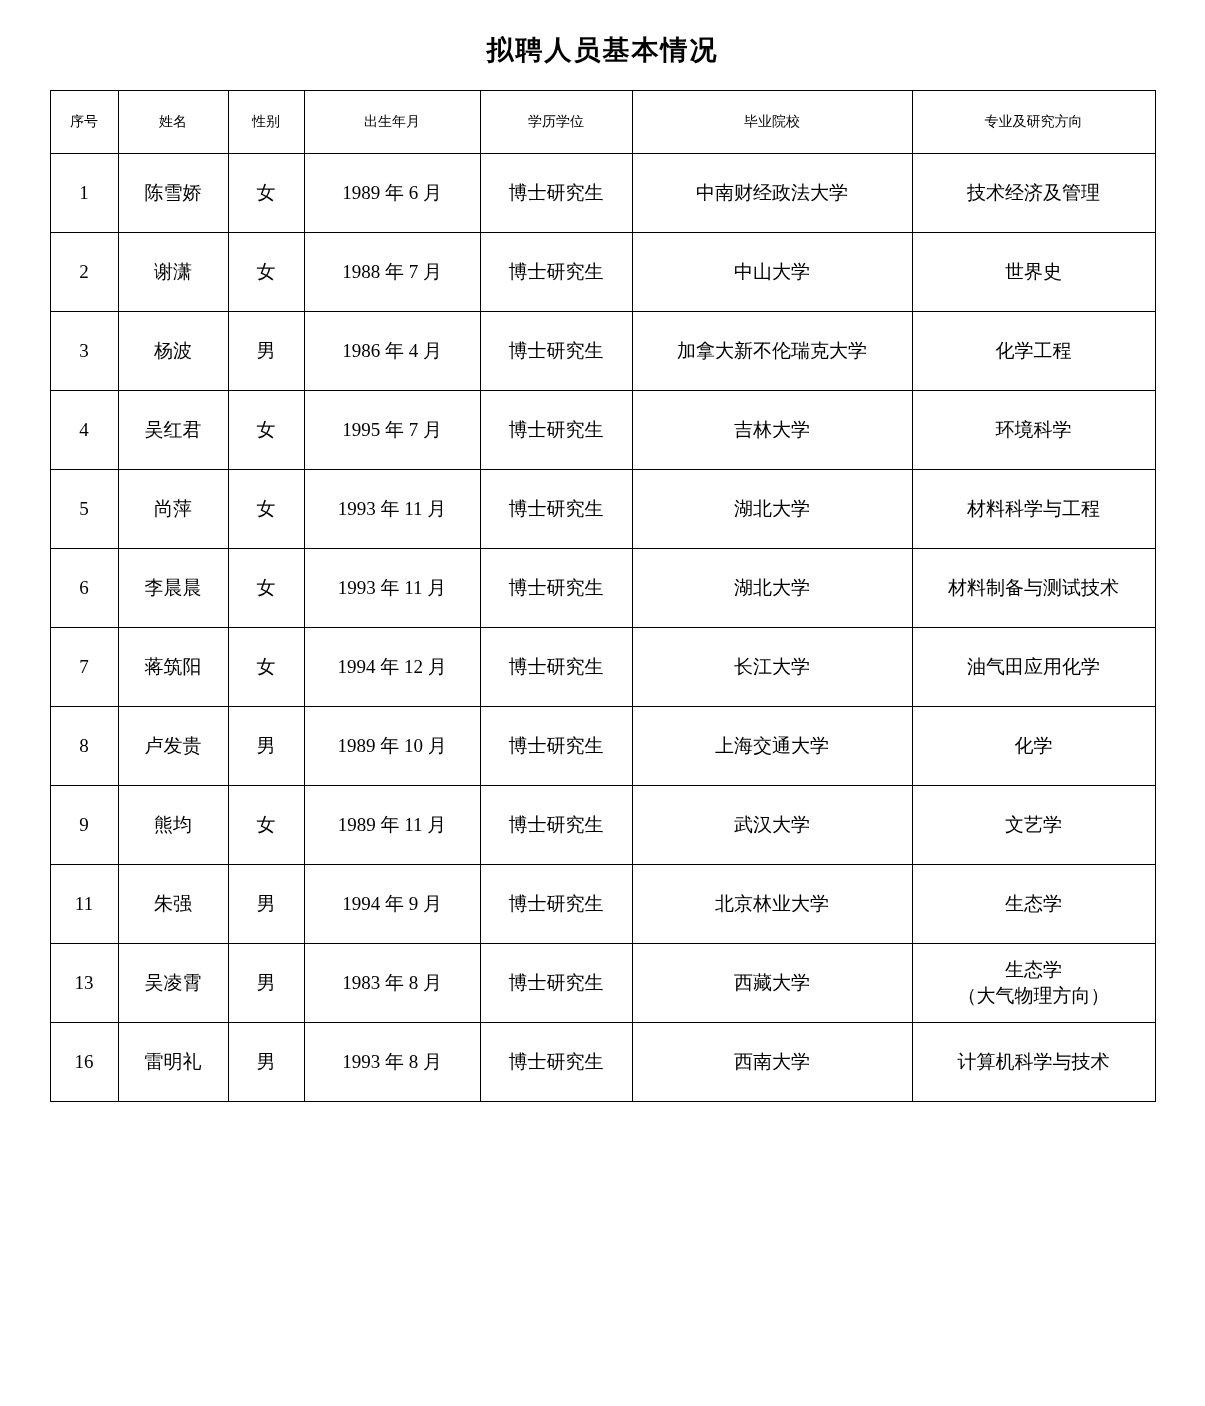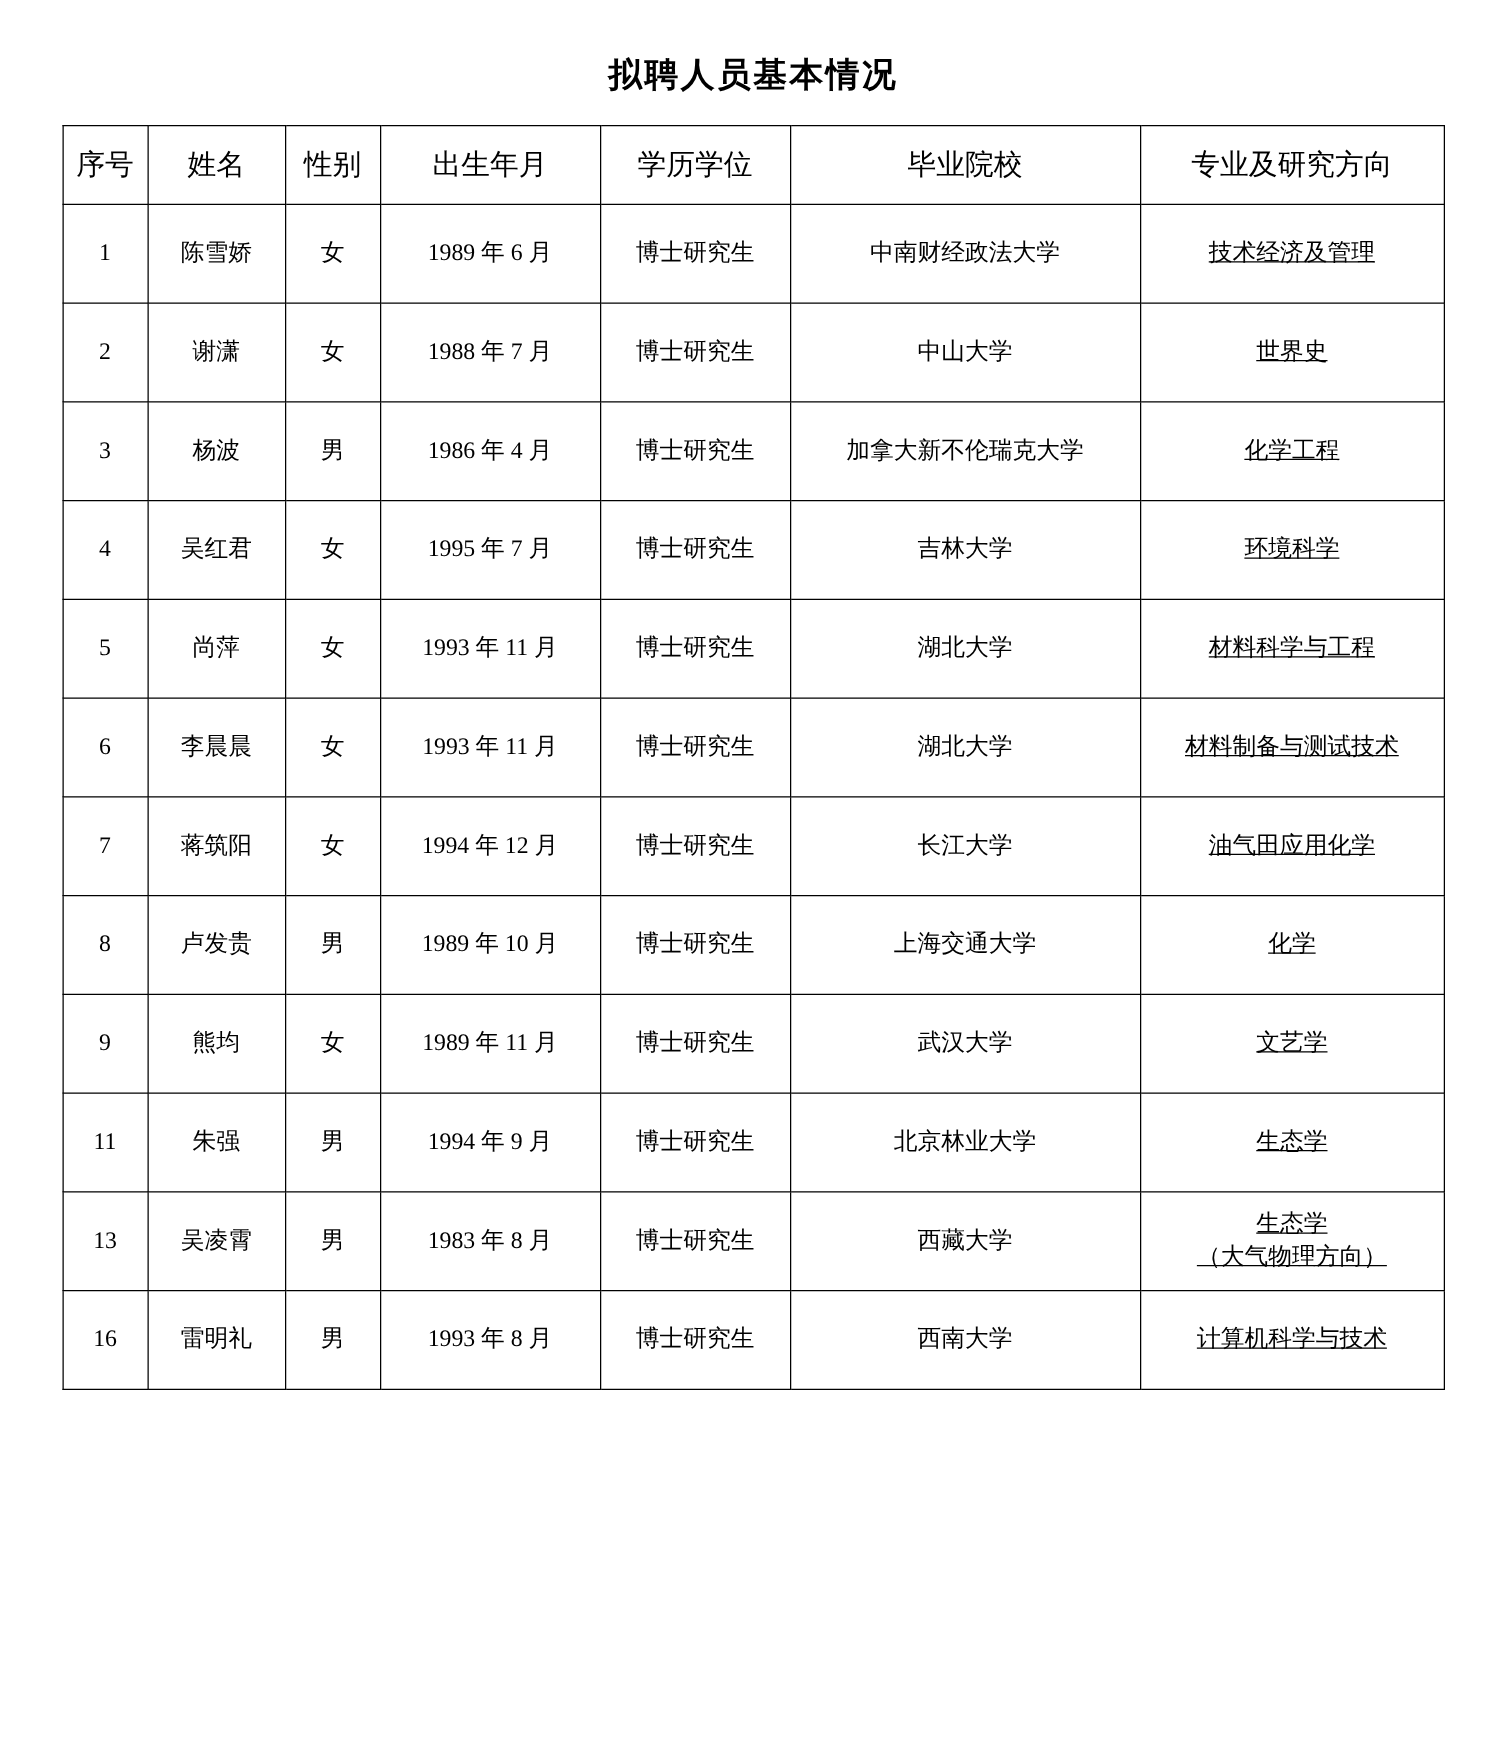--- a/index.html
+++ b/index.html
@@ -11,21 +11,21 @@
     width: 1205px;
     height: 1406px;
     font-family: "Liberation Serif", "DejaVu Serif", serif;
     color: #000000;
     -webkit-font-smoothing: antialiased;
   }
   .page {
     width: 1205px;
     height: 1131px;
     box-sizing: border-box;
-    padding: 10px;
+    padding: 0;
     position: relative;
   }
   .doc-title {
     text-align: center;
     font-size: 27px;
     font-weight: bold;
     letter-spacing: 2px;
     padding-top: 32px;
     padding-bottom: 22px;
     font-family: "Liberation Serif", "DejaVu Serif", serif;
@@ -41,35 +41,35 @@
     text-align: center;
     vertical-align: middle;
     font-weight: normal;
     font-size: 19px;
     padding: 4px 2px;
     line-height: 1.35;
     font-family: "Liberation Serif", "DejaVu Serif", serif;
   }
   table.roster thead th {
     height: 54px;
-    font-size: 23px;
+    font-size: 14px;
   }
   table.roster tbody td {
     height: 70px;
   }
   
   col.c-idx    { width: 68px; }
   col.c-name   { width: 110px; }
   col.c-sex    { width: 76px; }
   col.c-birth  { width: 176px; }
   col.c-edu    { width: 152px; }
   col.c-school { width: 280px; }
   col.c-major  { width: 243px; }
 
-  .cell-multiline { white-space: pre-line; line-height: 1.3; text-decoration: underline; }
+  .cell-multiline { white-space: pre-line; line-height: 1.3; }
   .idx { font-size: 19px; }
 </style>
 </head>
 <body>
 
 <div class="page">
 
   <div class="doc-title">拟聘人员基本情况</div>
 
   <table class="roster">

